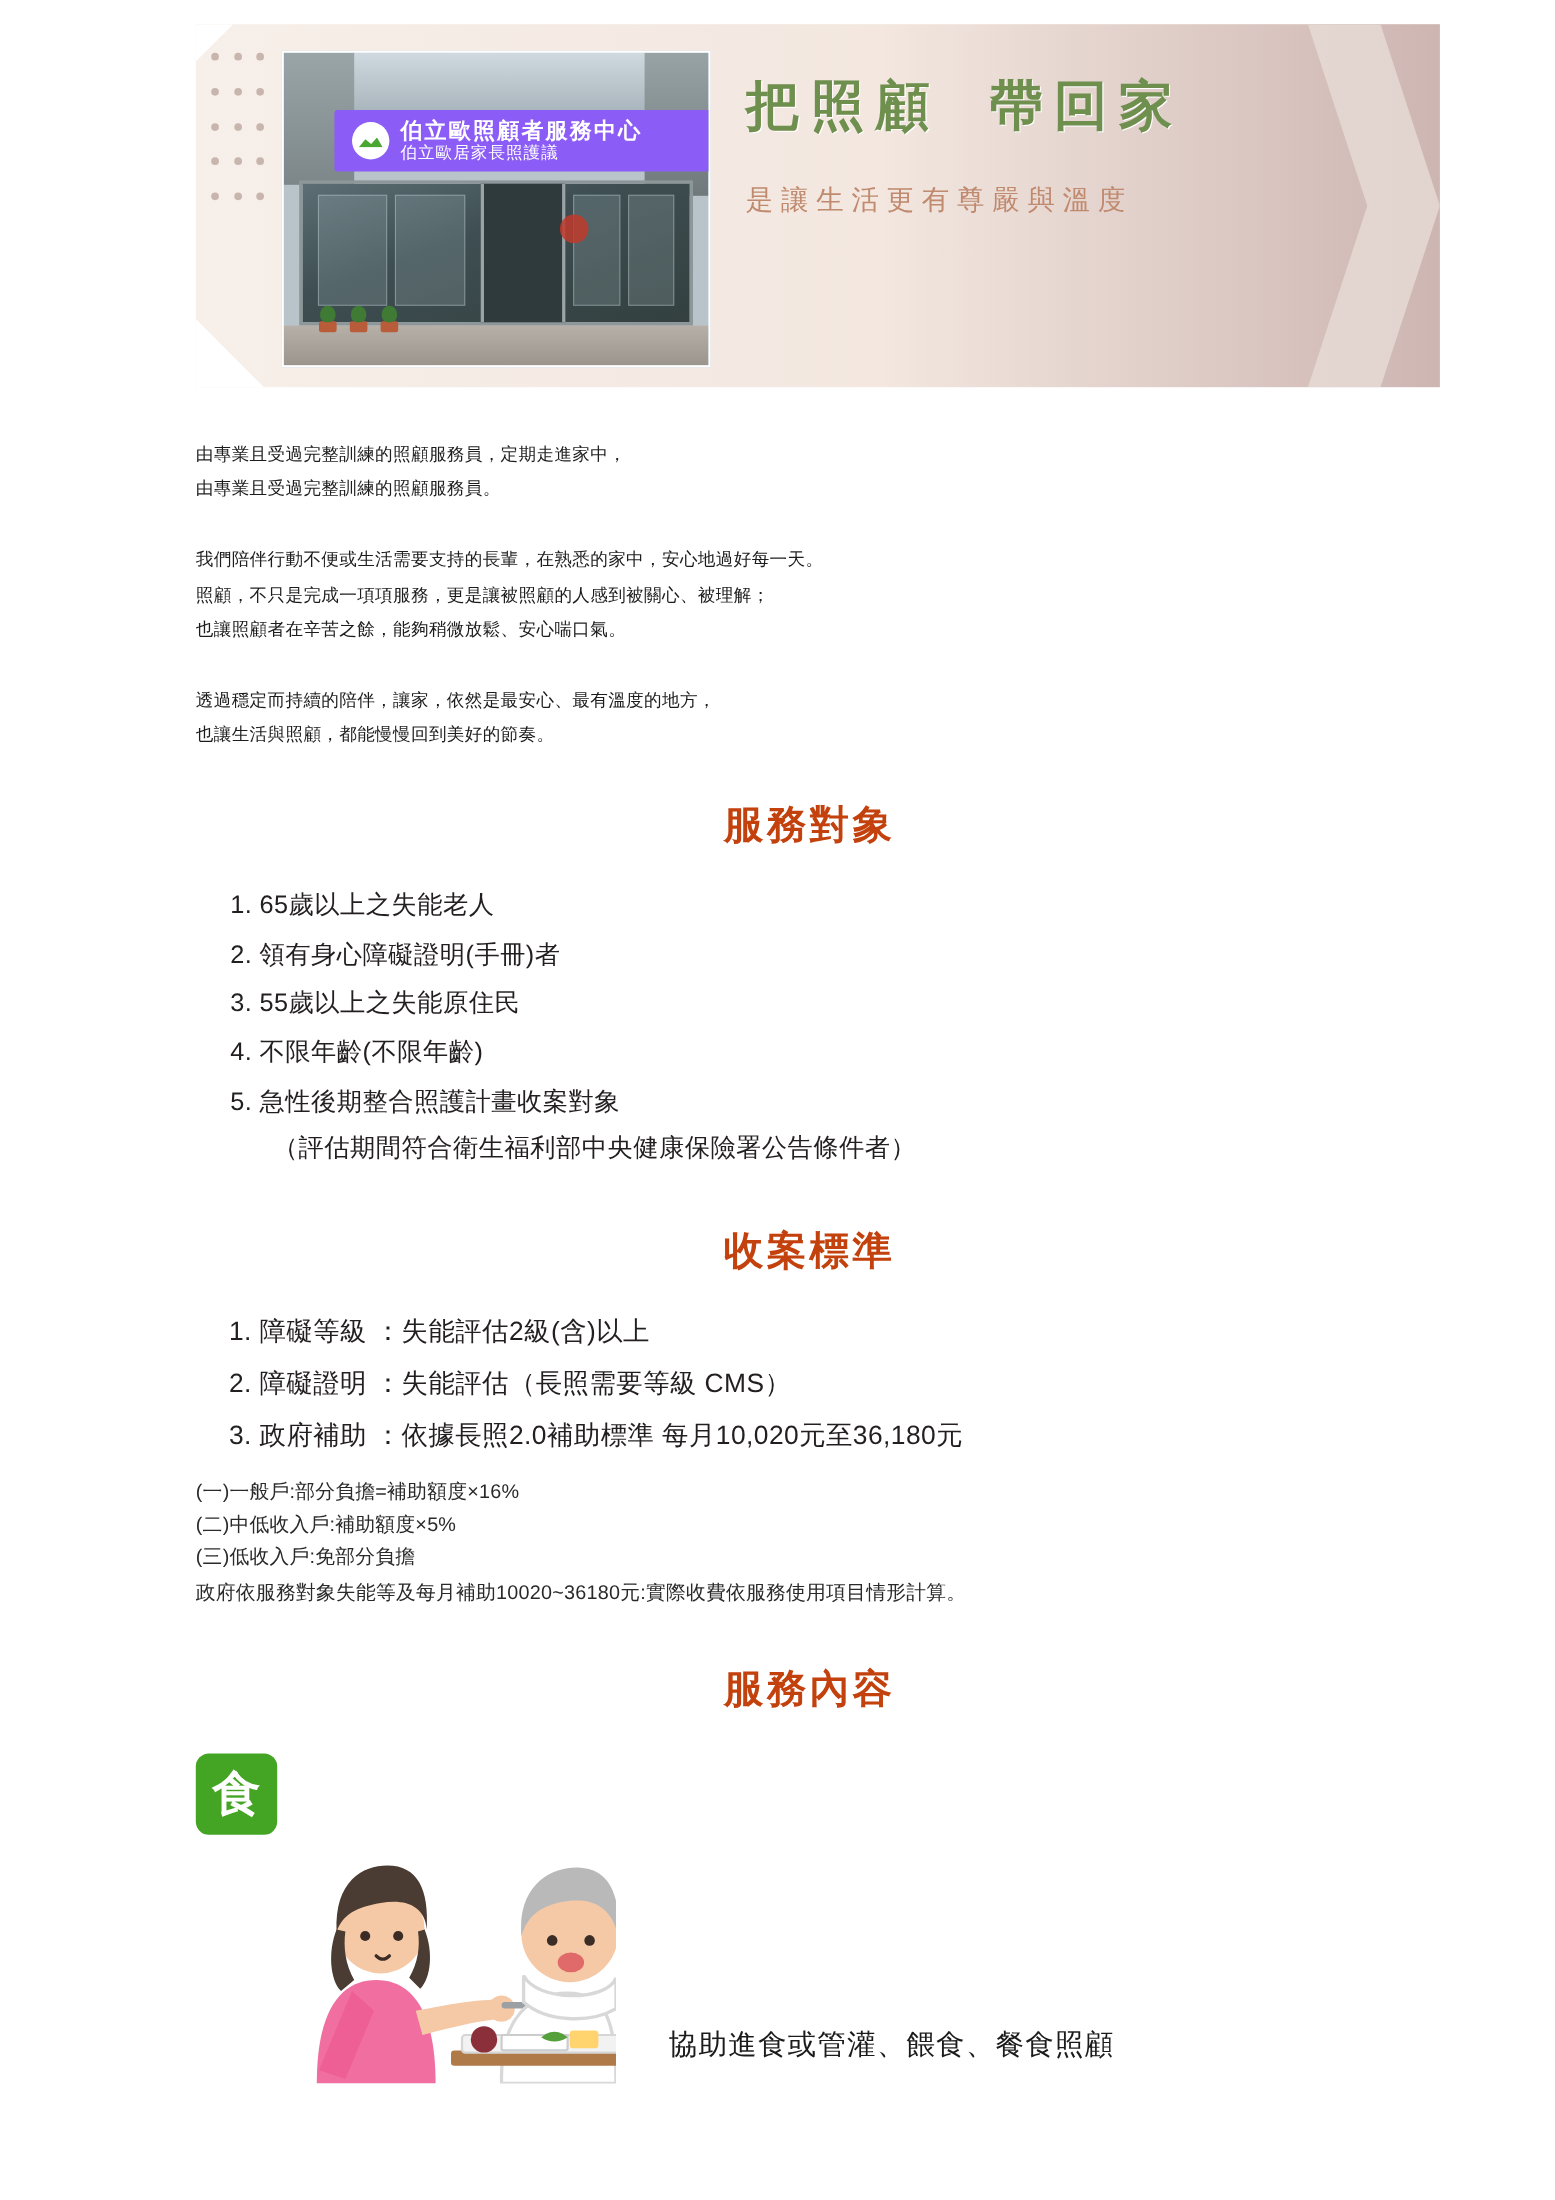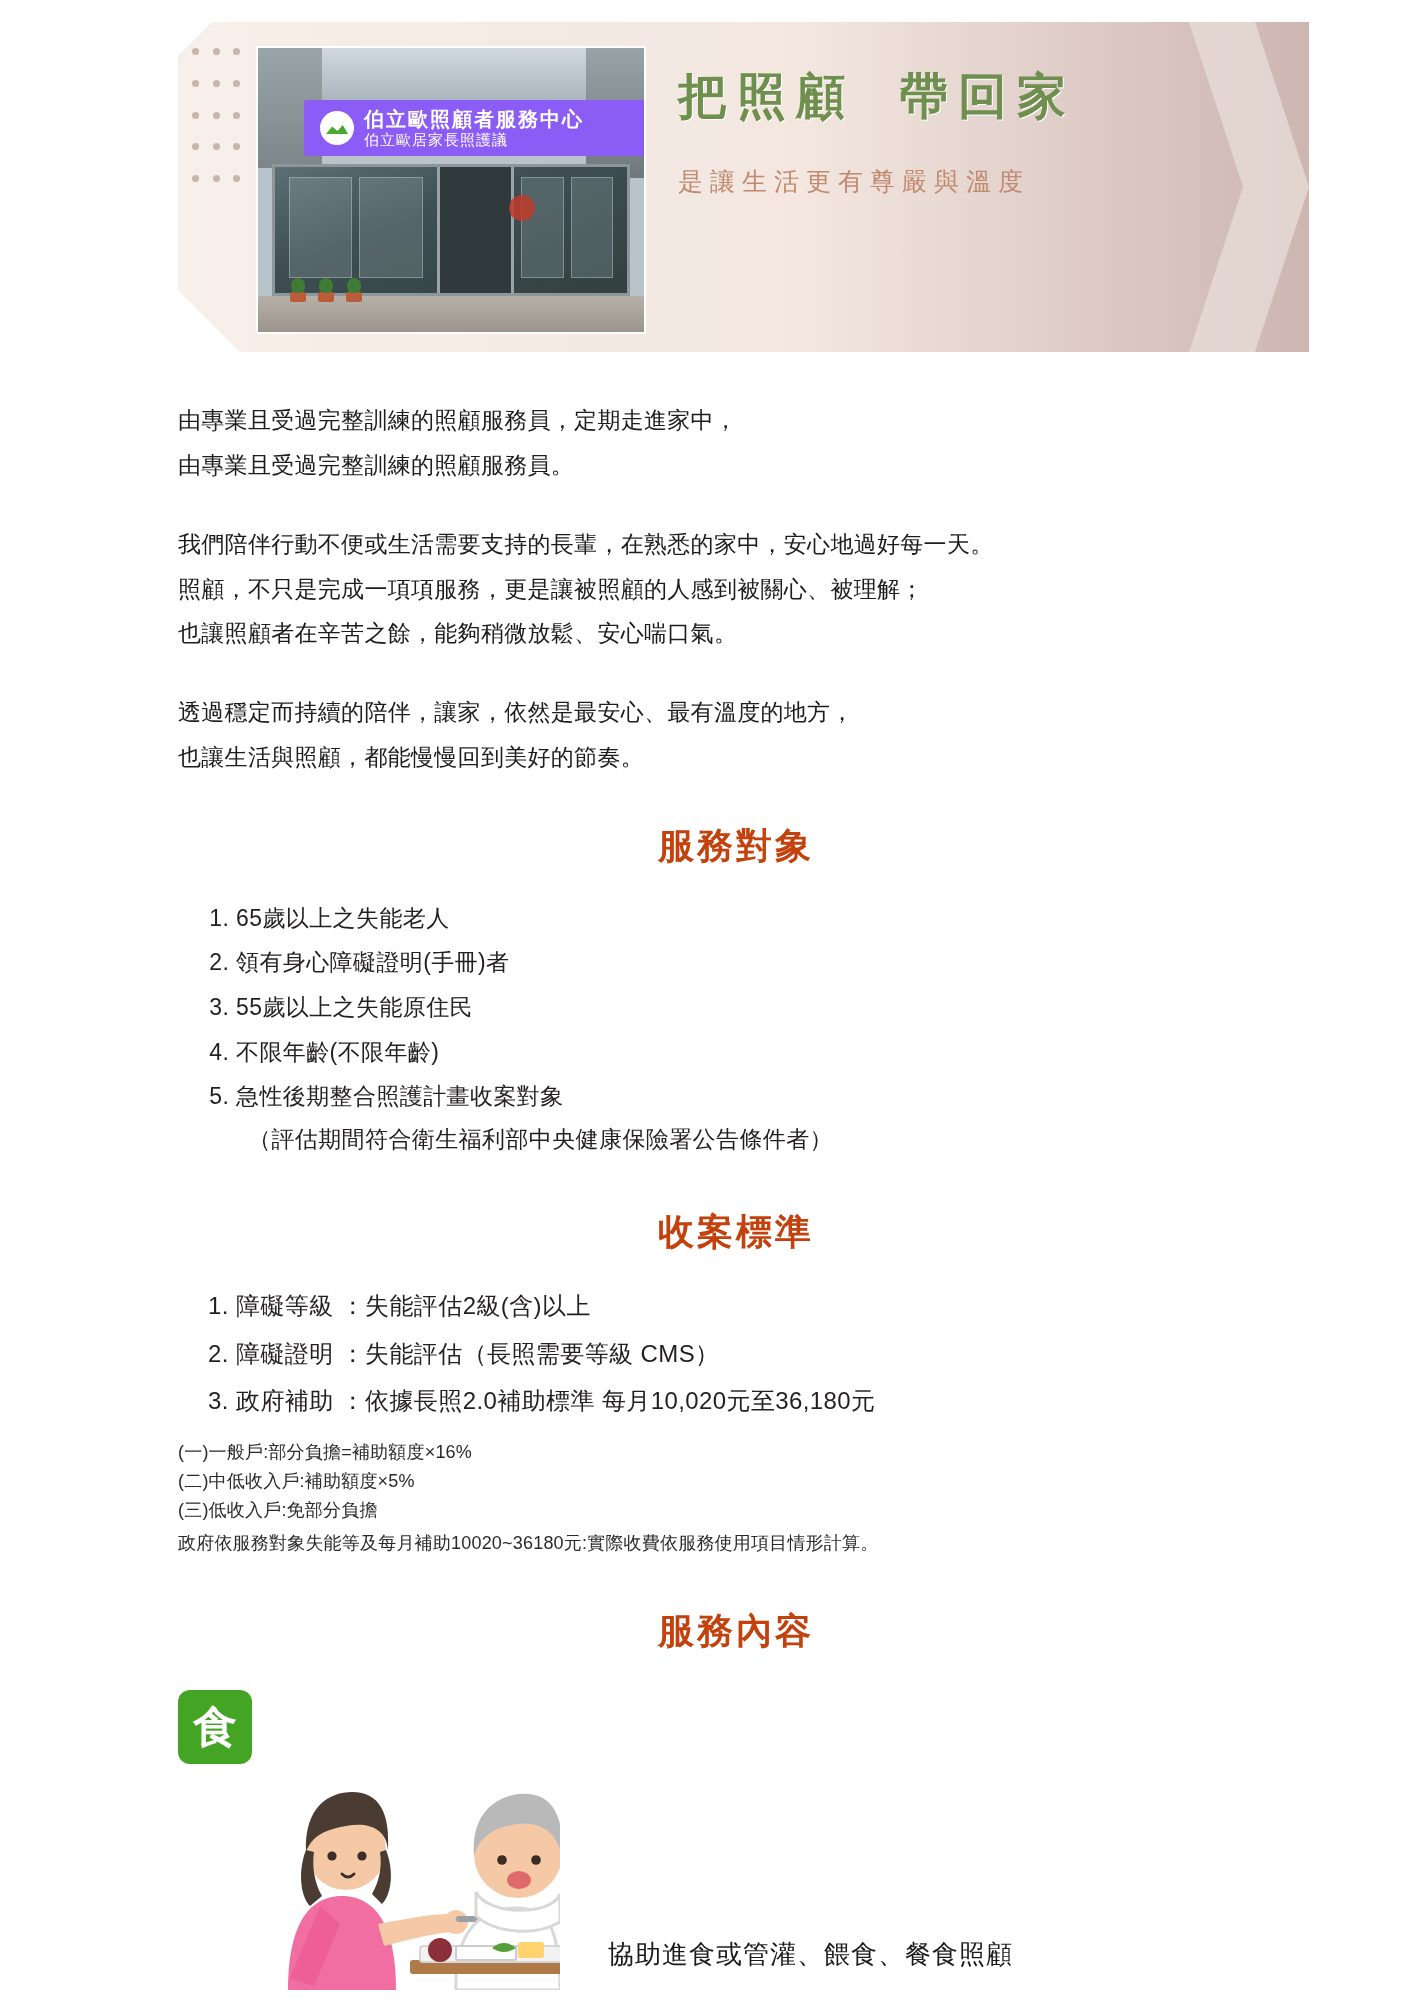--- a/index.html
+++ b/index.html
@@ -203,21 +203,21 @@
     color: #c08a6f;
     font-size: 25px;
     letter-spacing: 7px;
     line-height: 1.75;
     white-space: nowrap;
   }
 
   
   .content { padding: 0 120px 0 178px; }
   .para {
-    font-size: 23px;
+    font-size: 16px;
     line-height: 1.95;
     color: #1c1c1c;
     margin: 0;
     letter-spacing: .3px;
   }
   .para-block { margin-top: 34px; }
   .para-block.first { margin-top: 46px; }
 
   h2.section-title {
     text-align: center;

